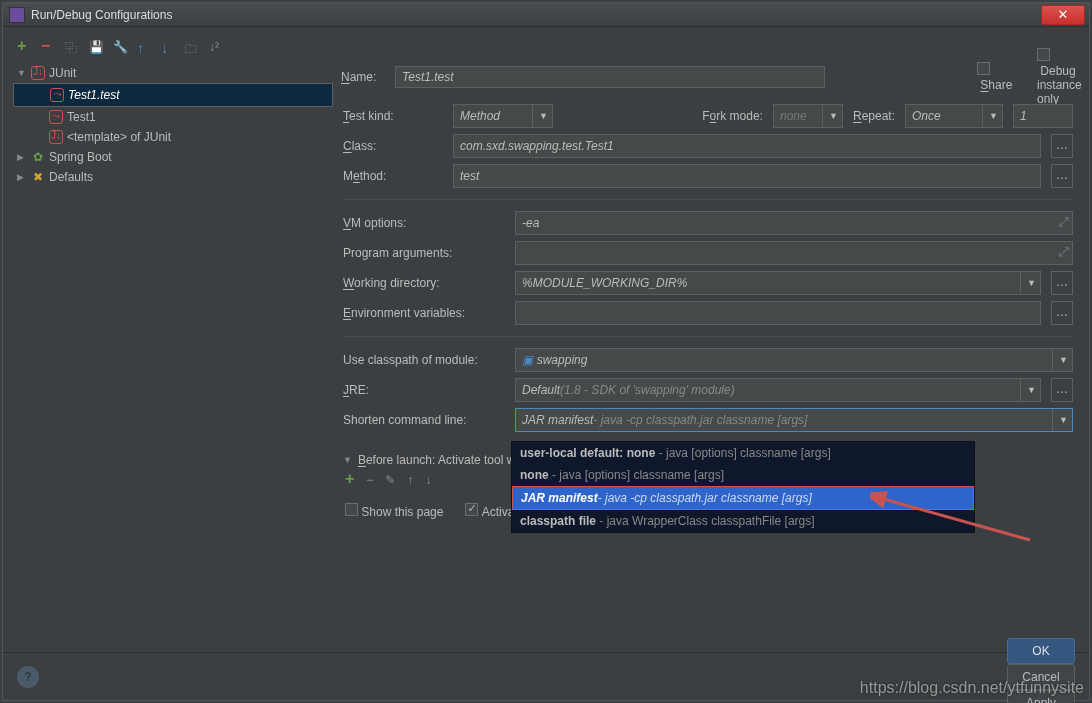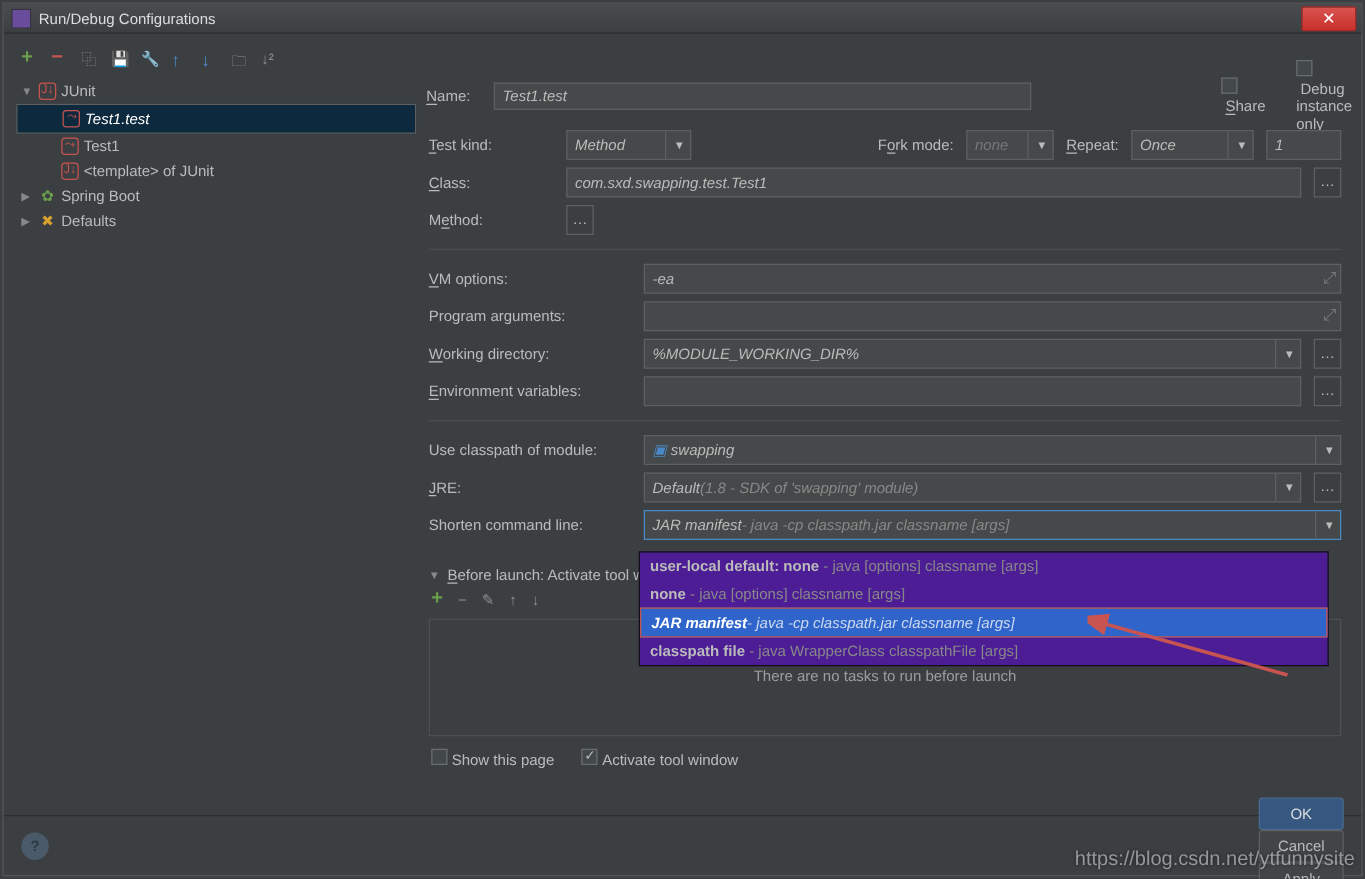--- a/index.html
+++ b/index.html
@@ -46,21 +46,21 @@
 .sel .caret { position:absolute; right:4px; color:#bbb; font-size:9px; border-left:1px solid #5e6060; padding-left:6px; height:100%; display:flex; align-items:center;}
 .btn-ell { width:22px; height:24px; border:1px solid #5e6060; background:#3c3f41; color:#bbb; text-align:center; line-height:20px;}
 .wider { flex:1;}
 .small { width:60px;}
 .divider { height:1px; background:#494d4f; margin:8px 0;}
 .before-launch { margin-top:18px; }
 .ph-title { color:#bbb; cursor:pointer;}
 .bl-toolbar { display:flex; gap:12px; padding:6px 2px;}
 .bl-area { border:1px solid #4d5052; height:94px; text-align:center; color:#9a9e9f; padding-top:38px; margin-top:2px;}
 .footer-chk { display:flex; gap:22px; align-items:center; padding:10px 2px;}
-.dropdown { position:absolute; left:511px; top:441px; width:552px; border:1px solid #111; background:#4c1d95; z-index:50;}
+.dropdown { position:absolute; left:511px; top:441px; width:464px; border:1px solid #111; background:#0f172a; z-index:50;}
 .dd-item { padding:4px 8px; color:#bbb; }
 .dd-item.sel { background:#2f65ca; color:#fff; border:1px solid #c75450; box-sizing:border-box;}
 .dd-item .dim { color:#888;}
 .dd-item.sel .dim { color:#cdd9ef;}
 .arrow { position:absolute; left:870px; top:470px; z-index:60; pointer-events:none;}
 .bottom { height:48px; margin-top:auto; border-top:1px solid #2b2d2f; display:flex; align-items:center; padding:0 14px;}
 .help-icon { width:22px; height:22px; border-radius:11px; background:#4a5a68; color:#2b3a44; text-align:center; line-height:22px; font-weight:bold;}
 .dlg-btn { width:68px; height:26px; border:1px solid #5e6060; background:#414547; color:#bbb; text-align:center; line-height:24px; border-radius:3px; margin-left:8px;}
 .dlg-btn.primary { background:#365880; border-color:#4a6a90; color:#ddd;}
 .u { text-decoration: underline; text-underline-offset: 2px;}
@@ -152,20 +152,21 @@
             </div>
           <input class="txt small" value="1" style="">
         </div>
         <div class="form-row">
           <span class="lbl"><span class="u">C</span>lass:</span>
           <input class="txt wider" value="com.sxd.swapping.test.Test1" style="">
           <div class="btn-ell">…</div>
         </div>
         <div class="form-row">
           <span class="lbl">M<span class="u">e</span>thod:</span>
+          <input class="txt wider" value="test" style="">
           <div class="btn-ell">…</div>
         </div>
         <div class="divider"></div>
         <div class="form-row">
           <span class="lbl w2"><span class="u">V</span>M options:</span>
           <div style="position:relative; flex:1;"><input class="txt" style="width: 100%;" value="-ea"><span class="expand-icon">⤢</span></div>
         </div>
         <div class="form-row">
           <span class="lbl w2">Program arguments:</span>
           <div style="position:relative; flex:1;"><input class="txt" style="width: 100%;"><span class="expand-icon">⤢</span></div>
@@ -211,21 +212,20 @@
             <span style="color:#888; font-size:9px;">▼</span>
             <span class="ph-title"><span class="u">B</span>efore launch: Activate tool window</span>
           </div>
           <div class="bl-toolbar">
             <span class="plus-green">+</span>
             <span class="grey">−</span>
             <span class="grey">✎</span>
             <span class="grey">↑</span>
             <span class="grey">↓</span>
           </div>
-          <div class="bl-area">There are no tasks to run before launch</div>
           <div class="footer-chk">
             <label><span class="chk"></span>&nbsp;<span>Show this page</span></label>
             <label><span class="chk checked"></span>&nbsp;<span>Activate tool window</span></label>
           </div>
         </div>
       </div>
     </div>
   </div>
 
   <div class="bottom">

